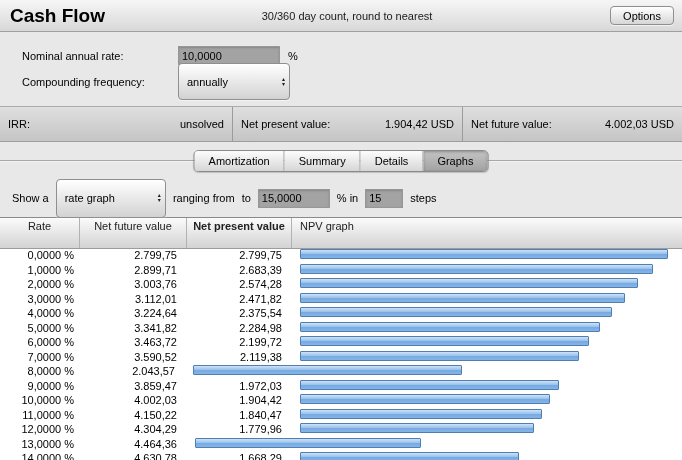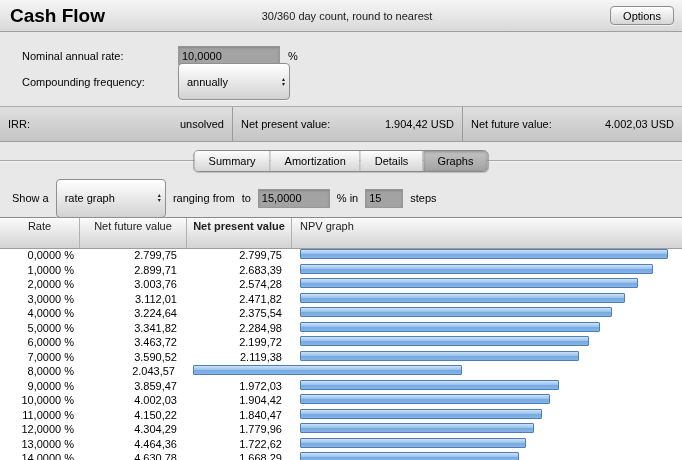--- a/index.html
+++ b/index.html
@@ -142,22 +142,22 @@
     </div>
     <div class="status-cell sc3">
       <span>Net future value:</span>
       <span>4.002,03 USD</span>
     </div>
   </section>
 
   <section class="tabs-row">
     <div class="tab-line"></div>
     <div class="tabs">
+      <div class="tab">Amortization</div>
       <div class="tab">Summary</div>
-      <div class="tab">Amortization</div>
       <div class="tab">Details</div>
       <div class="tab selected">Graphs</div>
     </div>
   </section>
 
   <section class="controls-row">
     <span>Show a</span>
     <div class="popup">
       <span class="popup-label">rate graph</span>
       <span class="popup-arrows">
@@ -280,21 +280,20 @@
           <div class="td c-rate">12,0000 %</div>
           <div class="td c-nfv">4.304,29</div>
           <div class="td c-npv">1.779,96</div>
           <div class="td c-graph">
             <div class="bar" style="width: 234px;"></div>
           </div>
         </div>
         <div class="trow">
           <div class="td c-rate">13,0000 %</div>
           <div class="td c-nfv">4.464,36</div>
-          <div class="td c-npv">1.722,62</div>
           <div class="td c-graph">
             <div class="bar" style="width: 226.4px;"></div>
           </div>
         </div>
         <div class="trow">
           <div class="td c-rate">14,0000 %</div>
           <div class="td c-nfv">4.630,78</div>
           <div class="td c-npv">1.668,29</div>
           <div class="td c-graph">
             <div class="bar" style="width: 219.3px;"></div>

